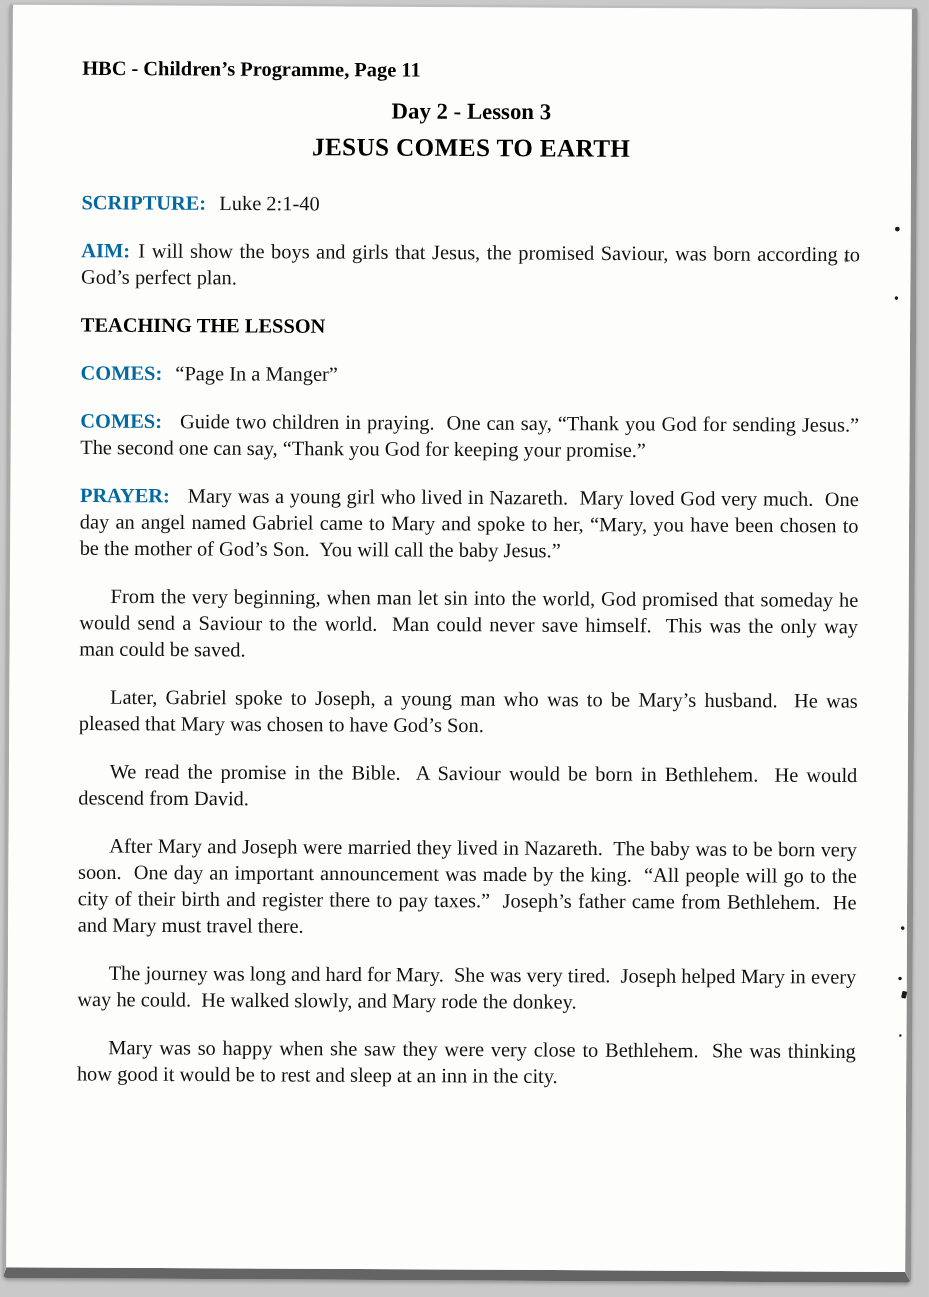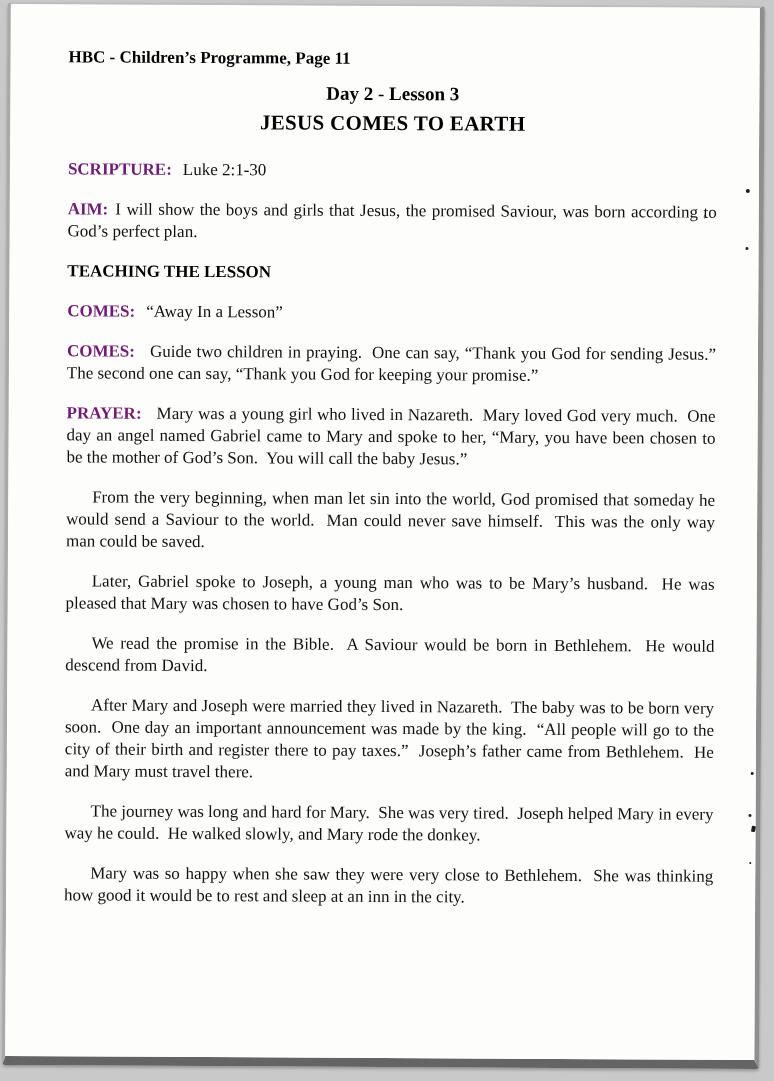--- a/index.html
+++ b/index.html
@@ -66,21 +66,21 @@
   p.para {
     margin: 0 0 18px 0;
     font-size: 17px;
     line-height: 22px;
     text-align: justify;
     white-space: pre-wrap;
   }
   p.para.indent { text-indent: 26px; }
   .lbl {
     font-weight: bold;
-    color: #701a75;
+    color: #0369a1;
   }
   .g1 { margin-right: 7px; }
   .g2 { margin-right: 11px; }
   .g3 { margin-right: 15px; }
   .subhead {
     margin: 0 0 18px 0;
     font-weight: bold;
     font-size: 17px;
     line-height: 22px;
     color: #000;
@@ -96,27 +96,27 @@
 
 <div class="scan-area">
   <div class="page">
     <div class="content">
 
       <div class="hdr">HBC - Children’s Programme, Page 11</div>
 
       <div class="day-title">Day 2 - Lesson 3</div>
       <div class="main-title">JESUS COMES TO EARTH</div>
 
-      <p class="para"><span class="lbl g2">SCRIPTURE:</span><span>Luke 2:1-30</span></p>
+      <p class="para"><span class="lbl g2">SCRIPTURE:</span><span>Luke 2:1-40</span></p>
 
       <p class="para"><span class="lbl g1">AIM:</span><span>I will show the boys and girls that Jesus, the promised Saviour, was born according to God’s perfect plan.</span></p>
 
       <div class="subhead">TEACHING THE LESSON</div>
 
-      <p class="para"><span class="lbl g2">COMES:</span><span>“Away In a Lesson”</span></p>
+      <p class="para"><span class="lbl g2">COMES:</span><span>“Page In a Manger”</span></p>
 
       <p class="para"><span class="lbl g3">COMES:</span><span>Guide two children in praying.  One can say, “Thank you God for sending Jesus.”  The second one can say, “Thank you God for keeping your promise.”</span></p>
 
       <p class="para"><span class="lbl g3">PRAYER:</span><span>Mary was a young girl who lived in Nazareth.  Mary loved God very much.  One day an angel named Gabriel came to Mary and spoke to her, “Mary, you have been chosen to be the mother of God’s Son.  You will call the baby Jesus.”</span></p>
 
       <p class="para indent">From the very beginning, when man let sin into the world, God promised that someday he would send a Saviour to the world.  Man could never save himself.  This was the only way man could be saved.</p>
       <p class="para indent">Later, Gabriel spoke to Joseph, a young man who was to be Mary’s husband.  He was pleased that Mary was chosen to have God’s Son.</p>
       <p class="para indent">We read the promise in the Bible.  A Saviour would be born in Bethlehem.  He would descend from David.</p>
       <p class="para indent">After Mary and Joseph were married they lived in Nazareth.  The baby was to be born very soon.  One day an important announcement was made by the king.  “All people will go to the city of their birth and register there to pay taxes.”  Joseph’s father came from Bethlehem.  He and Mary must travel there.</p>
       <p class="para indent">The journey was long and hard for Mary.  She was very tired.  Joseph helped Mary in every way he could.  He walked slowly, and Mary rode the donkey.</p>

